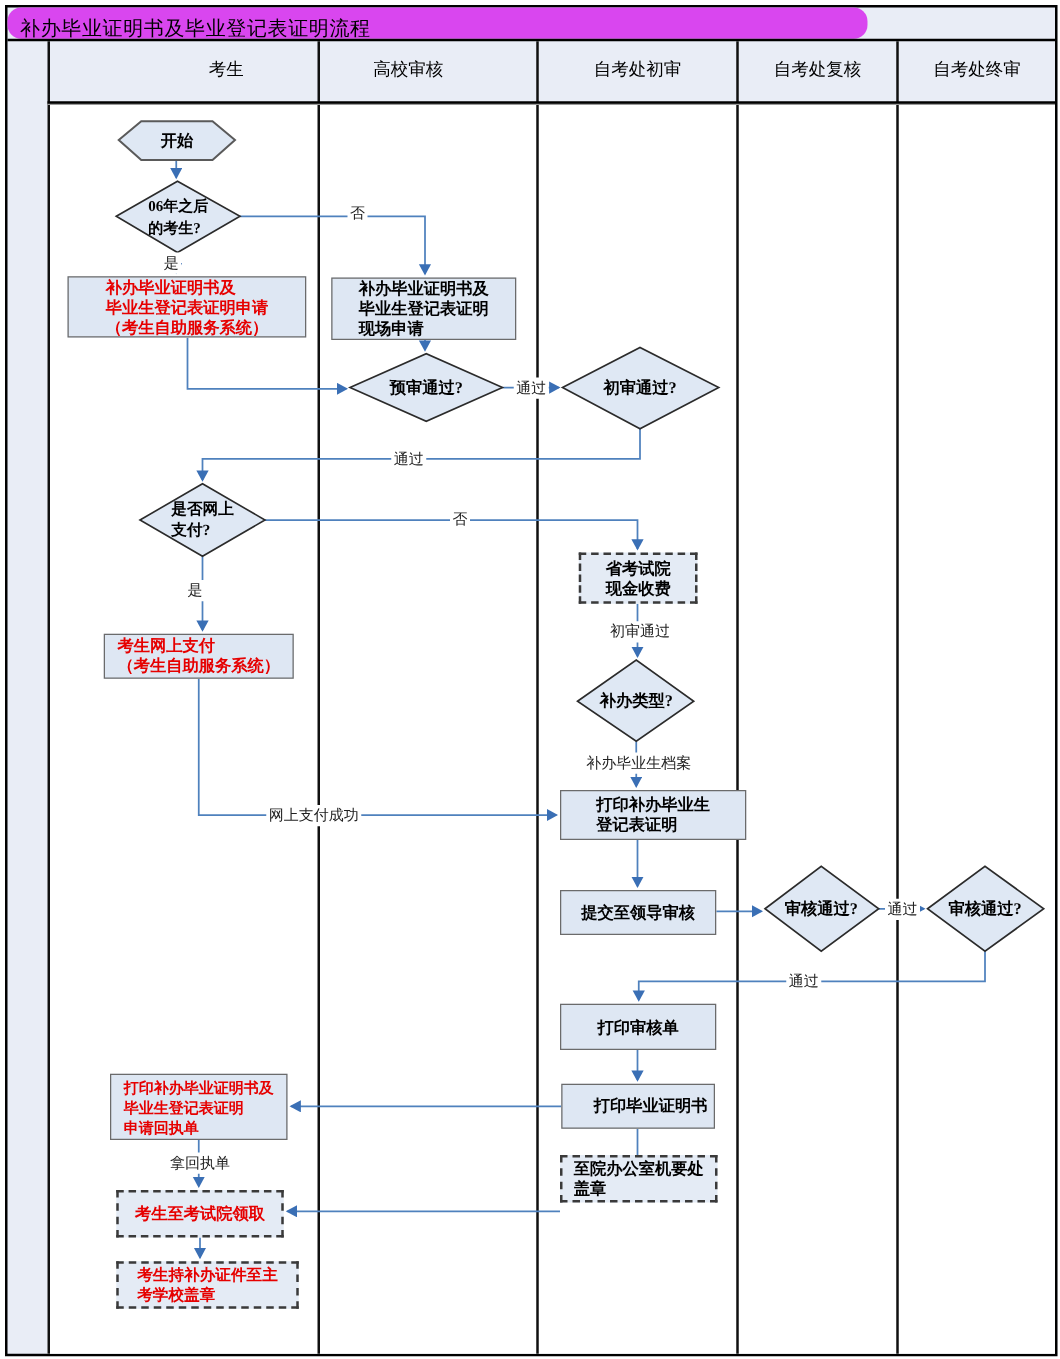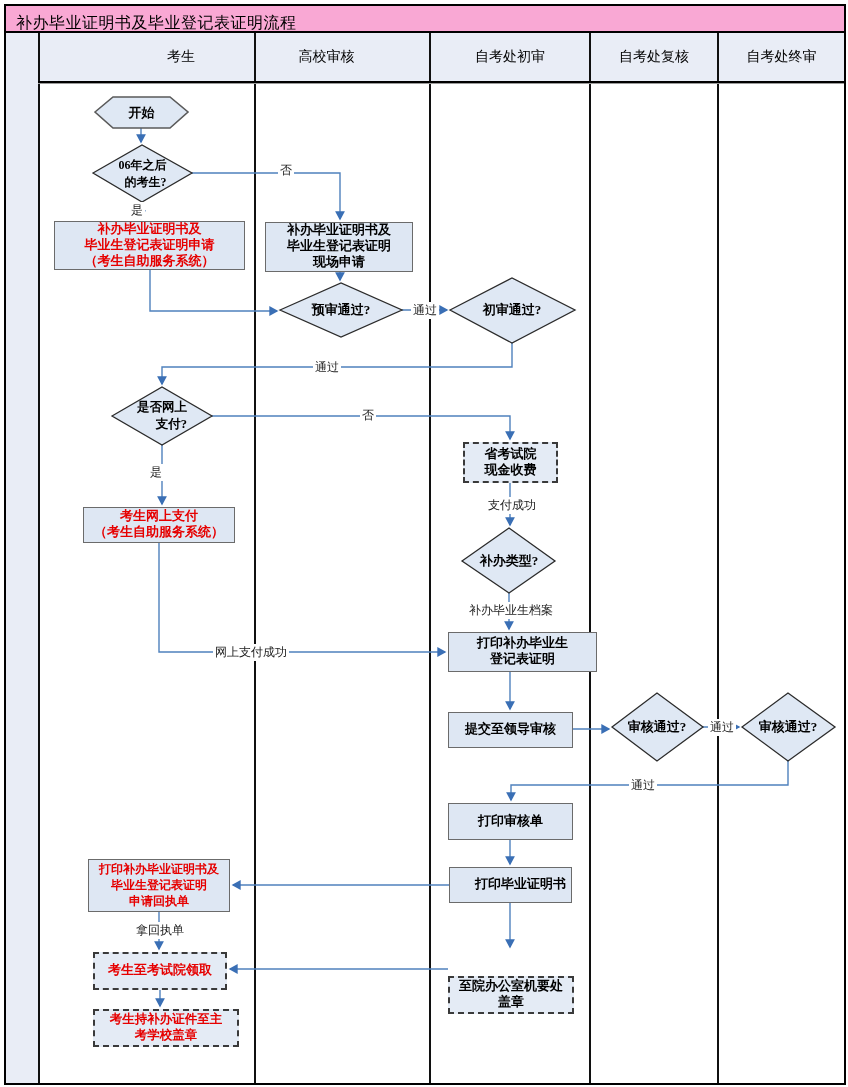--- a/index.html
+++ b/index.html
@@ -1,35 +1,35 @@
 <!DOCTYPE html>
 <html><head>
 <meta charset="utf-8">
 <style>
   html,body{margin:0;padding:0;background:#fff;}
   .page{position:relative;width:848px;height:1087px;background:#fff;overflow:hidden;
         font-family:"Liberation Serif","DejaVu Serif",serif;}
   .frame{position:absolute;left:4px;top:4px;width:838px;height:1077px;border:2px solid #000;background:#E9EDF6;}
-  .titlebar{position:absolute;left:6px;top:6px;width:838px;height:25px;background:#f9a8d4;}
+  .titlebar{position:absolute;left:6px;top:6px;width:688px;height:25px;background:#d946ef;border-radius:11px;}
   .title-text{position:absolute;left:10px;top:7px;font-size:16px;color:#000;letter-spacing:.5px;}
   .title-border{position:absolute;left:6px;top:31px;width:838px;height:2px;background:#000;}
   .lane-white{position:absolute;left:38px;top:83px;width:806px;height:1000px;background:#fff;}
   .vline{position:absolute;top:33px;width:2px;height:1050px;background:#101010;}
   .header-bottom{position:absolute;left:38px;top:81px;width:806px;height:2px;background:#000;box-shadow:0 1px 0 #9a9a9a;}
   .hcell{position:absolute;top:33px;height:48px;line-height:48px;text-align:center;font-size:14px;color:#000;}
   .svgwrap{position:absolute;left:0;top:0;width:848px;height:1087px;}
   .conn{stroke:#4F81BD;stroke-width:1.4;fill:none;}
   .shape{fill:#DFE8F4;stroke:#2b2b2b;stroke-width:1.3;}
   .hex{fill:#DFE8F4;stroke:#5a5a5a;stroke-width:1.6;}
-  .pbox,.dbox{position:absolute;display:flex;align-items:center;justify-content:center;text-align:center;
-      background:#DEE7F3;white-space:pre-line;font-weight:bold;font-size:13px;line-height:16px;color:#000;box-sizing:border-box;font-family:Liberation Mono, monospace;}
+  .pbox,.dbox{position:absolute;display:flex;align-items:center;justify-content:center;text-align:left;
+      background:#DEE7F3;white-space:pre-line;font-weight:bold;font-size:13px;line-height:16px;color:#000;box-sizing:border-box;}
   .pbox{border:1.5px solid #6b6b6b;}
   .dbox{border:2px dashed #3a3a3a;background:#E4EBF5;}
   .red{color:#E60000;}
-  .nlabel{position:absolute;display:flex;align-items:center;justify-content:center;text-align:right;
+  .nlabel{position:absolute;display:flex;align-items:center;justify-content:center;text-align:left;
       white-space:pre-line;font-size:13px;font-weight:bold;color:#000;pointer-events:none;}
   .elabel{position:absolute;font-size:12px;color:#222;background:#fff;padding:0 2px;white-space:nowrap;}
 </style>
 </head>
 <body>
 
 <div class="page">
 
   <div class="frame"></div>
   <div class="titlebar">
@@ -91,21 +91,21 @@
     <polygon class="shape" points="612,727 657,693 703,727 657,761"></polygon>
     <polygon class="shape" points="742,727 788,693 835,727 788,761"></polygon>
   </svg>
 
   <span class="elabel" style="left:278px;top:162px;">否</span>
   <span class="elabel" style="left:129px;top:202px;">是</span>
   <span class="elabel" style="left:411px;top:302px;">通过</span>
   <span class="elabel" style="left:313px;top:359px;">通过</span>
   <span class="elabel" style="left:360px;top:407px;">否</span>
   <span class="elabel" style="left:148px;top:464px;">是</span>
-  <span class="elabel" style="left:486px;top:497px;">支付成功</span>
+  <span class="elabel" style="left:486px;top:497px;">初审通过</span>
   <span class="elabel" style="left:467px;top:602px;">补办毕业生档案</span>
   <span class="elabel" style="left:213px;top:644px;">网上支付成功</span>
   <span class="elabel" style="left:708px;top:719px;">通过</span>
   <span class="elabel" style="left:629px;top:777px;">通过</span>
   <span class="elabel" style="left:134px;top:922px;">拿回执单</span>
 
   <div class="pbox red" style="left:54px;top:221px;width:191px;height:49px;">补办毕业证明书及
 毕业生登记表证明申请
 （考生自助服务系统）</div>
   <div class="pbox" style="left:265px;top:222px;width:148px;height:50px;">补办毕业证明书及
@@ -119,21 +119,21 @@
 登记表证明</div>
   <div class="pbox" style="left:448px;top:803px;width:125px;height:37px;">打印审核单</div>
   <div class="pbox" style="left:448px;top:712px;width:125px;height:36px;">提交至领导审核</div>
   <div class="pbox" style="left:449px;top:867px;width:123px;height:36px;padding-left:20px;">打印毕业证明书</div>
   <div class="pbox red" style="left:88px;top:859px;width:142px;height:53px;font-size:12px;">打印补办毕业证明书及
 毕业生登记表证明
 申请回执单</div>
   <div class="dbox red" style="left:93px;top:952px;width:134px;height:38px;">考生至考试院领取</div>
   <div class="dbox red" style="left:93px;top:1009px;width:146px;height:38px;font-size:12.5px;">考生持补办证件至主
 考学校盖章</div>
-  <div class="dbox" style="left:448px;top:976px;width:126px;height:38px;">至院办公室机要处
+  <div class="dbox" style="left:448px;top:924px;width:126px;height:38px;">至院办公室机要处
 盖章</div>
 
   <div class="nlabel" style="left:95px;top:97px;width:93px;height:31px;">开始</div>
   <div class="nlabel" style="left:100px;top:151px;width:85px;height:46px;font-size:12px;">06年之后
 的考生?</div>
   <div class="nlabel" style="left:281px;top:299px;width:120px;height:22px;">预审通过?</div>
   <div class="nlabel" style="left:452px;top:299px;width:120px;height:22px;">初审通过?</div>
   <div class="nlabel" style="left:117px;top:394px;width:90px;height:44px;font-size:12.5px;">是否网上
 支付?</div>
   <div class="nlabel" style="left:464px;top:550px;width:90px;height:22px;">补办类型?</div>

